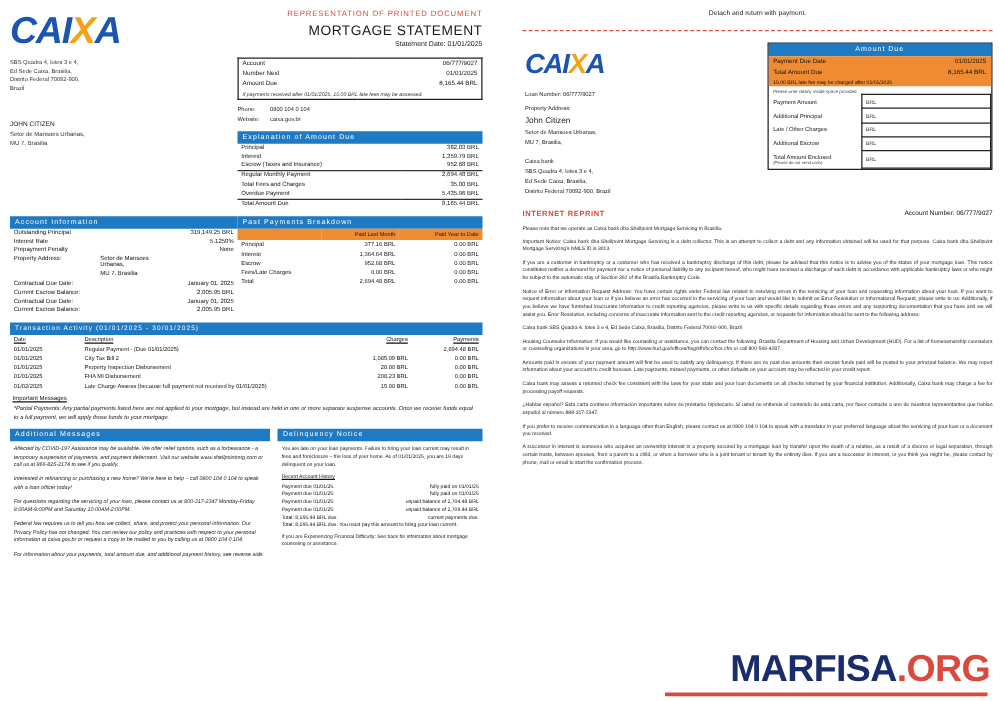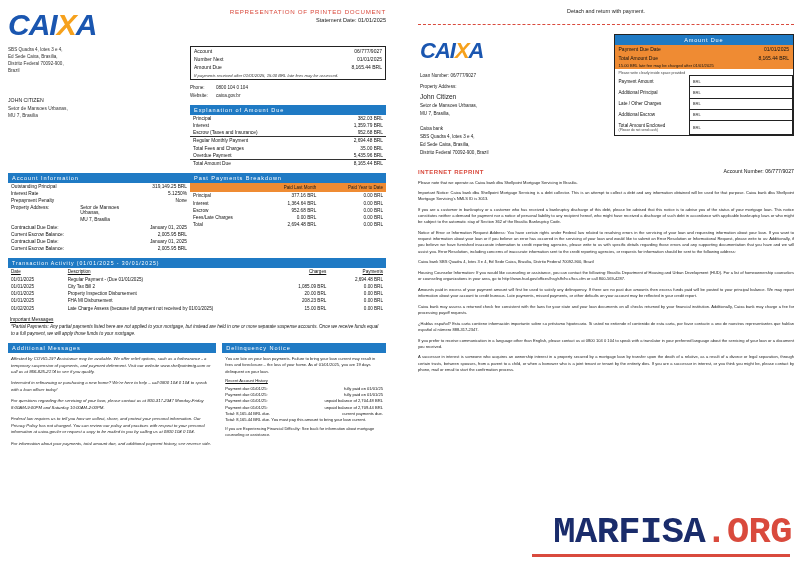--- a/index.html
+++ b/index.html
@@ -105,38 +105,39 @@
 
   .loan-lines { font-size:4.6px; line-height:1.7; color:#222; }
   .cust-name { font-size:6.6px; color:#222; }
 
   .ir-title { color:#d94a3d; font-weight:bold; font-size:6px; letter-spacing:.5px; margin-top:12px;}
   .acct-no { text-align:right; font-size:5.2px; margin-top:-7px; }
   .body-txt { font-size:4.05px; line-height:1.52; text-align:justify; margin-top:6px; color:#1a1a1a; }
   .body-txt p { margin:0 0 4.6px 0; }
 
   
-  .wm { position:absolute; right:10px; bottom:8px; font-size:37px; font-weight:bold;
-        letter-spacing:-0.5px; color:#1a2c6b; font-family:Liberation Mono, monospace; }
+  .wm { position:absolute; right:10px; bottom:8px; font-size:30px; font-weight:bold;
+        letter-spacing:-0.5px; color:#1a2c6b; font-family:Liberation Sans, sans-serif; }
   .wm .dot { color:#d94a3d; }
   .wm-underline { position:absolute; right:12px; bottom:4px; width:258px; height:3px; background:#d94a3d;}
 </style>
 </head>
 <body>
 
 <div class="page">
 
   <div class="col-left">
 
     <div style="display:flex; justify-content:space-between; align-items:flex-start;">
       <div class="caixa-logo" style="font-size:30px; margin-top:2px;">
         <span>CA</span><span>I</span><span class="x">X</span><span>A</span>
       </div>
       <div style="width:196px;">
         <div class="hdr-rep">REPRESENTATION  OF  PRINTED  DOCUMENT</div>
+        <div class="hdr-title">MORTGAGE STATEMENT</div>
         <div class="hdr-date">Statement Date: 01/01/2025</div>
       </div>
     </div>
 
     <div style="display:flex; margin-top:6px;">
       <div style="width:182px;">
         <div class="addr" id="company-address">
             <div>SBS Quadra 4, lotes 3 e 4,</div>
             <div>Ed Sede Caixa, Brasilia,</div>
             <div>Distrito Federal 70092-900,</div>

